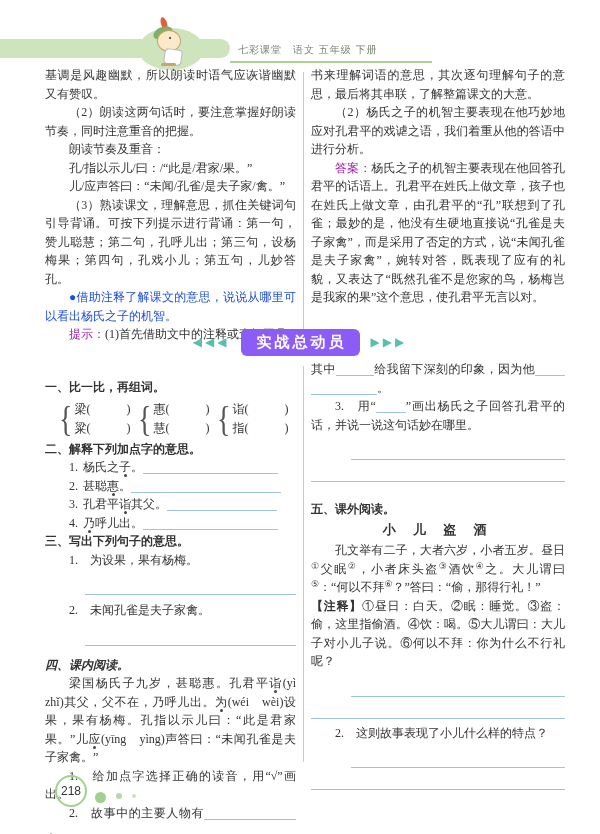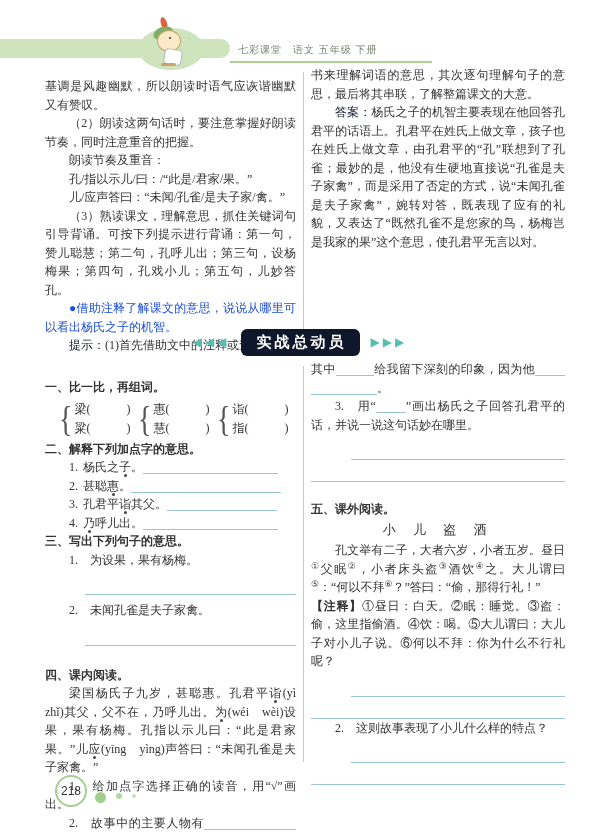--- a/index.html
+++ b/index.html
@@ -22,34 +22,34 @@
   .m-body { position:absolute; left:12px; top:29px; width:16px; height:14px;
             background:#ffffff; border:1px solid #b9b9b9; border-radius:4px; transform:rotate(8deg); }
   .m-leg { position:absolute; left:9px; top:43px; width:15px; height:3px; background:#caa26b; border-radius:2px; }
   .header-title { position:absolute; top:43px; left:238px; font-size:10px; color:#74846e;
                   font-family:"Liberation Sans","DejaVu Sans",sans-serif; letter-spacing:1px; }
   .header-underline { position:absolute; top:61px; left:230px; width:202px; height:2px; background:#abd293; }
 
   
   .col { position:absolute; font-size:12px; line-height:18.5px; text-align:justify; }
   .col p { margin:0; }
-  .col-left-top  { top:66px; left:45px;  width:251px;margin-top:11px; }
+  .col-left-top  { top:66px; left:45px;  width:251px; }
   .col-right-top { top:66px; left:311px; width:254px; }
   .col-left-ex   { top:378px; left:45px;  width:251px; }
   .col-right-ex  { top:360px; left:311px; width:254px; }
   .divider-top    { position:absolute; left:303px; top:72px;  height:258px; width:1px; background:#c9c9c9; }
   .divider-bottom { position:absolute; left:303px; top:366px; height:396px; width:1px; background:#c9c9c9; }
 
   .indent { text-indent:2em; }
   .task { color:#1d4ed8; font-family:"Liberation Sans","DejaVu Sans",sans-serif; }
-  .label-teal { color:#0f172a; font-family:Liberation Sans, sans-serif; }
+  .label-teal { color:#a21caf; font-family:Liberation Sans, sans-serif; }
 
   
   .banner { position:absolute; top:329px; left:0; width:600px; text-align:center; }
-  .banner-box { display:inline-block; background:#0f172a; color:#ffffff;
+  .banner-box { display:inline-block; background:#8b5cf6; color:#ffffff;
                 font-family:"Liberation Sans","DejaVu Sans",sans-serif; font-weight:bold;
                 font-size:15px; letter-spacing:3px; padding:4px 13px 4px 16px;
                 border-radius:6px; vertical-align:middle; }
   .arrows { color:#57bfae; font-size:12px; letter-spacing:3px; vertical-align:middle; margin:0 7px; }
 
   
   .ex-title { font-weight:bold; }
   .ex-item { text-indent:2em; }
   .num { margin-right:5px; }
   .blank { display:inline-block; border-bottom:1px solid #9cc6d2; height:13px; vertical-align:-3px; }
@@ -62,21 +62,21 @@
   .pairs-row { display:flex; margin:3px 0 2px 14px; }
   .pair-group { display:flex; align-items:center; width:79px; }
   .brace { font-size:28px; color:#555; transform:scaleY(1.3); margin-right:2px; line-height:38px; }
   .pair-col { line-height:19px; }
 
   .em-dot { position:relative; }
   .em-dot::after { content:""; position:absolute; left:50%; margin-left:-1.5px; bottom:-3px;
                    width:3px; height:3px; border-radius:50%; background:#444; }
   .sup { font-size:9px; vertical-align:4px; line-height:0; }
 
-  .reading-title { text-align:center; font-weight:normal; letter-spacing:7px; font-size:13px;
+  .reading-title { text-align:center; font-weight:bold; letter-spacing:7px; font-size:13px;
                    margin:2px 0 2px 0 !important; }
   .notes-label { font-weight:bold; }
 
   
   .footer { position:absolute; left:55px; top:775px; }
   .page-circle { display:inline-block; width:28px; height:28px; border:2px solid #a2cf90;
                  border-radius:50%; text-align:center; line-height:28px; font-size:12px;
                  color:#333; font-family:"Liberation Sans","DejaVu Sans",sans-serif; vertical-align:middle; }
   .dot { display:inline-block; background:#a2cf90; border-radius:50%; vertical-align:middle; }
   .d1 { width:11px; height:11px; margin-left:4px; margin-top:12px; }
@@ -110,20 +110,21 @@
     <p class="indent">朗读节奏及重音：</p>
     <p class="indent">孔/指以示儿/曰：/“此是/君家/果。”</p>
     <p class="indent">儿/应声答曰：“未闻/孔雀/是夫子家/禽。”</p>
     <p class="indent">（3）熟读课文，理解意思，抓住关键词句引导背诵。可按下列提示进行背诵：第一句，赞儿聪慧；第二句，孔呼儿出；第三句，设杨梅果；第四句，孔戏小儿；第五句，儿妙答孔。</p>
     <p class="indent task"><span>●</span><span>借助注释了解课文的意思，说说从哪里可以看出杨氏之子的机智。</span></p>
     <p class="indent"><span class="label-teal">提示：</span><span>(1)首先借助文中的注释或查阅工具</span></p>
   </div>
 
   <div class="col col-right-top">
     <p>书来理解词语的意思，其次逐句理解句子的意思，最后将其串联，了解整篇课文的大意。</p>
+    <p class="indent">（2）杨氏之子的机智主要表现在他巧妙地应对孔君平的戏谑之语，我们着重从他的答语中进行分析。</p>
     <p class="indent"><span class="label-teal">答案：</span><span>杨氏之子的机智主要表现在他回答孔君平的话语上。孔君平在姓氏上做文章，孩子也在姓氏上做文章，由孔君平的“孔”联想到了孔雀；最妙的是，他没有生硬地直接说“孔雀是夫子家禽”，而是采用了否定的方式，说“未闻孔雀是夫子家禽”，婉转对答，既表现了应有的礼貌，又表达了“既然孔雀不是您家的鸟，杨梅岂是我家的果”这个意思，使孔君平无言以对。</span></p>
   </div>
 
   <div class="banner">
     <span class="arrows">◀◀◀</span>
     <span class="banner-box">实战总动员</span>
     <span class="arrows">▶▶▶</span>
   </div>
 
   <div class="col col-left-ex">
@@ -154,38 +155,38 @@
     <p class="ex-title">二、解释下列加点字的意思。</p>
     <p class="ex-item"><span class="num">1.</span><span>杨氏之</span><span class="em-dot">子</span><span>。</span><span class="blank bw135"></span></p>
     <p class="ex-item"><span class="num">2.</span><span>甚聪</span><span class="em-dot">惠</span><span>。</span><span class="blank bw150"></span></p>
     <p class="ex-item"><span class="num">3.</span><span>孔君平</span><span class="em-dot">诣</span><span>其父。</span><span class="blank bw110"></span></p>
     <p class="ex-item"><span class="num">4.</span><span></span><span class="em-dot">乃</span><span>呼儿出。</span><span class="blank bw135"></span></p>
     <p class="ex-title">三、写出下列句子的意思。</p>
     <p class="ex-item">1.　为设果，果有杨梅。</p>
     <div class="answer-line indented tall"></div>
     <p class="ex-item" style="margin-top:6px;">2.　未闻孔雀是夫子家禽。</p>
     <div class="answer-line indented tall"></div>
-    <p class="ex-title" style="margin-top:20px;">四、课内阅读。</p>
+    <p class="ex-title" style="margin-top:10px;font-style:italic;">四、课内阅读。</p>
     <p class="indent"><span>梁国杨氏子九岁，甚聪惠。孔君平</span><span class="em-dot">诣</span><span>(yì　zhǐ)其父，父不在，乃呼儿出。</span><span class="em-dot">为</span><span>(wéi　wèi)设果，果有杨梅。孔指以示儿曰：“此是君家果。”儿</span><span class="em-dot">应</span><span>(yīng　yìng)声答曰：“未闻孔雀是夫子家禽。”</span></p>
     <p class="ex-item">1.　给加点字选择正确的读音，用“√”画出。</p>
     <p class="ex-item"><span>2.　故事中的主要人物有</span><span class="blank bw92"></span><span>，</span></p>
   </div>
 
   <div class="col col-right-ex">
     <p><span>其中</span><span class="blank bw38"></span><span>给我留下深刻的印象，因为他</span><span class="blank bw30"></span><span class="blank bw66"></span><span>。</span></p>
     <p class="ex-item"><span>3.　用“</span><span class="blank bw30"></span><span>”画出杨氏之子回答孔君平的话，并说一说这句话妙在哪里。</span></p>
     <div class="answer-line indented tall"></div>
     <div class="answer-line"></div>
     <p class="ex-title" style="margin-top:18px;">五、课外阅读。</p>
     <p class="reading-title">小 儿 盗 酒</p>
     <p class="indent"><span>孔文举有二子，大者六岁，小者五岁。昼日</span><span class="sup">①</span><span>父眠</span><span class="sup">②</span><span>，小者床头盗</span><span class="sup">③</span><span>酒饮</span><span class="sup">④</span><span>之。大儿谓曰</span><span class="sup">⑤</span><span>：“何以不拜</span><span class="sup">⑥</span><span>？”答曰：“偷，那得行礼！”</span></p>
     <p><span class="notes-label">【注释】</span><span>①昼日：白天。②眠：睡觉。③盗：偷，这里指偷酒。④饮：喝。⑤大儿谓曰：大儿子对小儿子说。⑥何以不拜：你为什么不行礼呢？</span></p>
     <div class="answer-line indented tall"></div>
     <div class="answer-line"></div>
-    <p class="ex-item" style="">2.　这则故事表现了小儿什么样的特点？</p>
+    <p class="ex-item" style="margin-top:5px;">2.　这则故事表现了小儿什么样的特点？</p>
     <div class="answer-line indented tall"></div>
     <div class="answer-line"></div>
   </div>
 
   <div class="footer">
     <span class="page-circle">218</span>
     <span class="dot d1"></span>
     <span class="dot d2"></span>
     <span class="dot d3"></span>
   </div>

